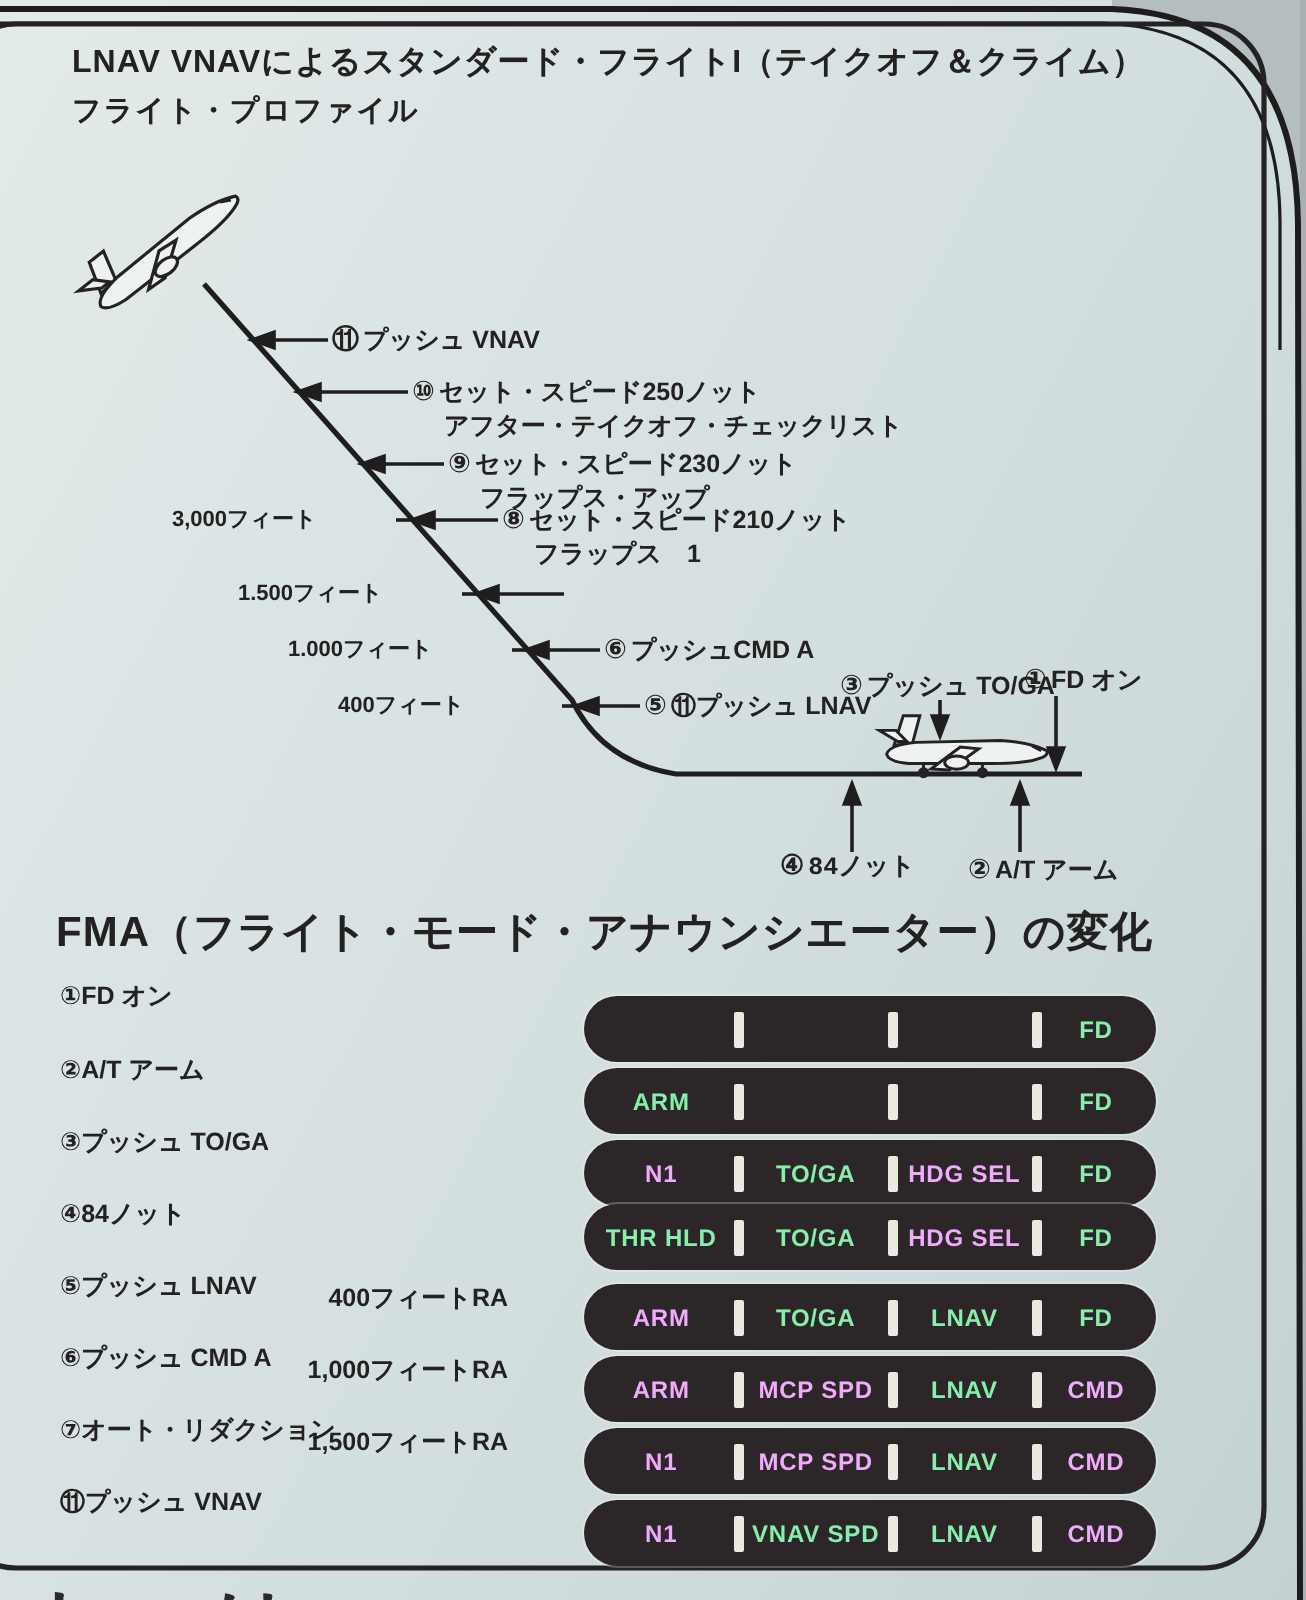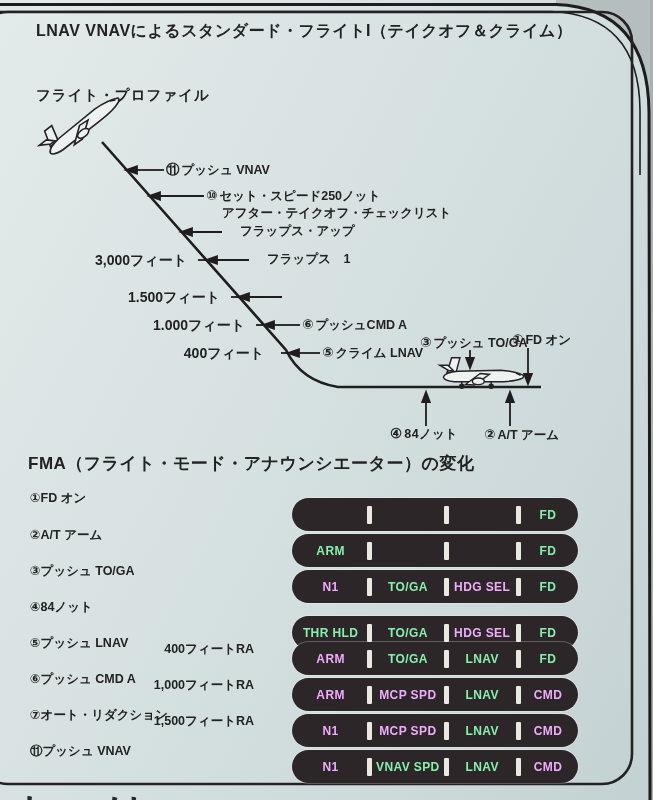--- a/index.html
+++ b/index.html
@@ -9,25 +9,25 @@
     background:#c9d4d5;
   }
   .page{
     position:relative;width:653px;height:800px;overflow:hidden;
     background:linear-gradient(118deg,#e3eaea 0%,#d8e2e2 40%,#cdd9da 75%,#c4d1d2 100%);
     color:#232122;
   }
   .abs{position:absolute;}
   .title1{font-size:16px;font-weight:700;letter-spacing:.5px;white-space:nowrap;}
   .title2{font-size:14.5px;font-weight:700;letter-spacing:1px;white-space:nowrap;}
-  .alt{font-size:14px;font-weight:700;white-space:nowrap;text-align:center;width:110px;}
+  .alt{font-size:11px;font-weight:700;white-space:nowrap;text-align:left;width:110px;}
   .anno{font-size:12.5px;font-weight:700;white-space:nowrap;line-height:17px;}
   .anno .cnum{font-size:13.5px;margin-right:2px;}
   .anno .sub{padding-left:16px;font-weight:700;}
-  .fma-head{font-size:17px;font-weight:700;letter-spacing:.5px;white-space:nowrap;}
+  .fma-head{font-size:21px;font-weight:700;letter-spacing:.5px;white-space:nowrap;}
   .step{font-size:12.5px;font-weight:700;white-space:nowrap;}
   .ra{font-size:12.5px;font-weight:700;white-space:nowrap;text-align:right;width:110px;}
   .fma-row{
     position:absolute;left:292px;width:286px;height:33px;
     background:#2c2628;border-radius:17px;
     display:flex;align-items:center;
     box-shadow:0 0 0 1px rgba(255,255,255,.25);
   }
   .fma-cell{position:relative;height:100%;display:flex;align-items:center;justify-content:center;}
   .fma-cell.c1{width:27%;}.fma-cell.c2{width:27%;}.fma-cell.c3{width:25%;}.fma-cell.c4{width:21%;}
@@ -114,45 +114,47 @@
       <ellipse cx="46" cy="27.5" rx="6.5" ry="3.6"></ellipse>
       <line x1="87" y1="18.5" x2="92" y2="21"></line>
       <line x1="28" y1="28" x2="28" y2="32"></line>
         <circle cx="28" cy="33" r="2.2" fill="#242224"></circle>
       <line x1="60" y1="28" x2="60" y2="32"></line>
         <circle cx="60" cy="33" r="2.2" fill="#242224"></circle>
     </g>
   </svg>
 
   <div class="abs title1" style="left:36px;top:21px;">LNAV VNAVによるスタンダード・フライトI（テイクオフ＆クライム）</div>
-  <div class="abs title2" style="left:36px;top:46px;margin-top:40px;">フライト・プロファイル</div>
+  <div class="abs title2" style="left:36px;top:46px;">フライト・プロファイル</div>
 
   <div class="abs alt" style="left:86px;top:252px;">3,000フィート</div>
   <div class="abs alt" style="left:119px;top:289px;">1.500フィート</div>
   <div class="abs alt" style="left:144px;top:317px;">1.000フィート</div>
   <div class="abs alt" style="left:169px;top:345px;">400フィート</div>
 
   <div class="abs anno" style="left:166px;top:161px;">
     <span class="cnum">⑪</span><span>プッシュ VNAV</span>
   </div>
   <div class="abs anno" style="left:206px;top:187px;">
     <div><span class="cnum">⑩</span><span>セット・スピード250ノット</span></div>
     <div class="sub">アフター・テイクオフ・チェックリスト</div>
   </div>
   <div class="abs anno" style="left:224px;top:223px;">
+    <div><span class="cnum">⑨</span><span>セット・スピード230ノット</span></div>
     <div class="sub">フラップス・アップ</div>
   </div>
   <div class="abs anno" style="left:251px;top:251px;">
+    <div><span class="cnum">⑧</span><span>セット・スピード210ノット</span></div>
     <div class="sub">フラップス　1</div>
   </div>
   <div class="abs anno" style="left:302px;top:316px;">
     <span class="cnum">⑥</span><span>プッシュCMD A</span>
   </div>
   <div class="abs anno" style="left:322px;top:344px;">
-    <span class="cnum">⑤</span><span>クライム LNAV</span>
+    <span class="cnum">⑤</span><span>⑪プッシュ LNAV</span>
   </div>
   <div class="abs anno" style="left:420px;top:334px;text-align:right;">
     <span class="cnum">③</span><span>プッシュ TO/GA</span>
   </div>
   <div class="abs anno" style="left:512px;top:331px;">
     <span class="cnum">①</span><span>FD オン</span>
   </div>
   <div class="abs anno" style="left:390px;top:426px;font-family:Liberation Mono, monospace;">
     <span class="cnum">④</span><span>84ノット</span>
   </div>
@@ -210,21 +212,21 @@
     <div class="fma-cell c2">
         <span data-tone="dim">TO/GA</span>
       </div>
     <div class="fma-cell c3">
         <span data-tone="bright">HDG SEL</span>
       </div>
     <div class="fma-cell c4">
         <span data-tone="dim">FD</span>
       </div>
   </div>
-  <div class="fma-row" style="top:616px;">
+  <div class="fma-row" style="top:602px;">
     <div class="fma-cell c1">
         <span data-tone="dim">THR HLD</span>
       </div>
     <div class="fma-cell c2">
         <span data-tone="dim">TO/GA</span>
       </div>
     <div class="fma-cell c3">
         <span data-tone="bright">HDG SEL</span>
       </div>
     <div class="fma-cell c4">

